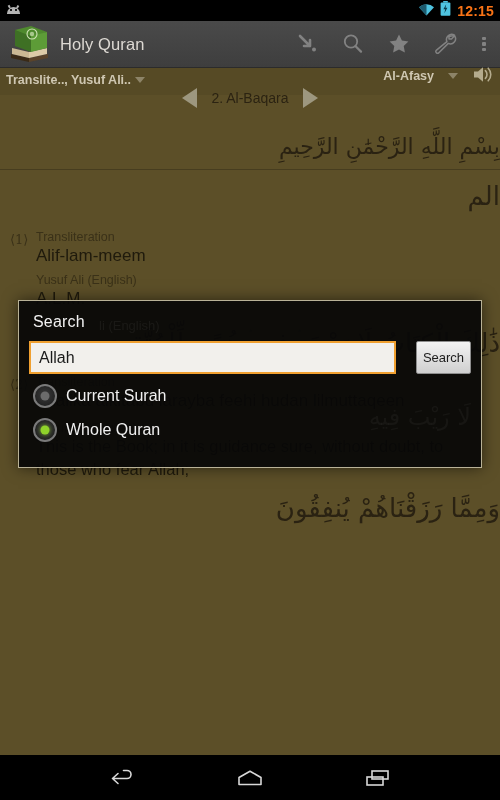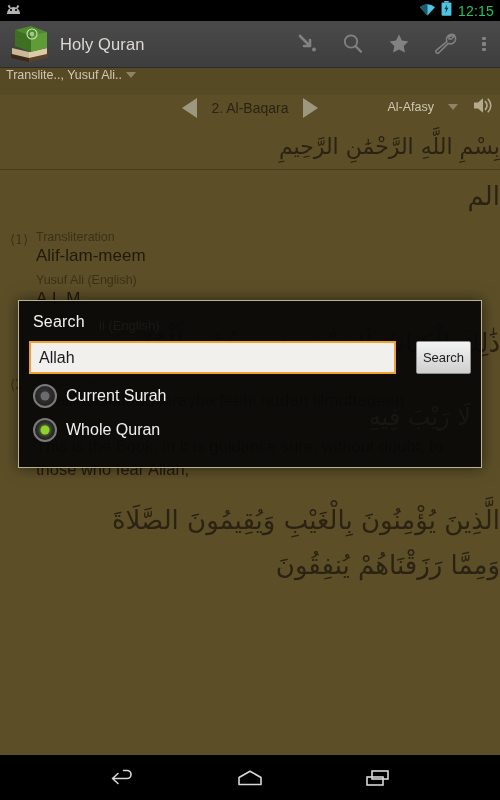--- a/index.html
+++ b/index.html
@@ -12,21 +12,21 @@
   #screen{ position:relative; width:500px; height:800px; overflow:hidden; background:#5c4f28; }
 
   
   .statusbar{
     position:absolute; top:0; left:0; width:500px; height:21px;
     background:#000; display:flex; align-items:center;
     padding:0 6px 0 5px;
   }
   .sb-left{ display:flex; align-items:center; gap:4px; flex:1; }
   .sb-right{ display:flex; align-items:center; gap:5px; }
-  .sb-clock{ color:#22c55e; font-size:14px; letter-spacing:.2px; padding-left:1px; }
+  .sb-clock{ color:#f97316; font-size:14px; letter-spacing:.2px; padding-left:1px;font-weight:bold; }
   .android-bot{ width:17px; height:11px; position:relative; }
   .android-bot .head{
     position:absolute; left:2px; top:2px; width:13px; height:7px;
     background:#b3b3b3; border-radius:7px 7px 0 0;
   }
   .android-bot .ant-l,.android-bot .ant-r{
     position:absolute; top:0px; width:1.5px; height:3px; background:#b3b3b3;
     transform-origin:bottom;
   }
   .android-bot .ant-l{ left:4px; transform:rotate(-28deg); }
@@ -48,35 +48,36 @@
     width:46px; height:47px; display:flex; align-items:center; justify-content:center;
     opacity:.72;
   }
   .ab-btn.overflow{ width:32px; }
   .dots{ display:flex; flex-direction:column; gap:2.5px; align-items:center; }
   .dots i{ width:3.2px; height:3.2px; background:#9a9a9a; border-radius:1px; display:block; }
 
   
   .subbar{
     position:absolute; top:68px; left:0; width:500px; height:27px;
-    display:flex; align-items:flex-start; padding:0 6px;
+    display:flex; align-items:flex-end; padding:8px 6px;
     color:#cfc7b2; font-size:12.5px;
     background:rgba(0,0,0,0.06);
+    font-weight:bold;
   }
   .subbar .left{ display:flex; align-items:center; gap:4px; }
   .subbar .spacer{ flex:1; }
   .subbar .right{ display:flex; align-items:center; gap:14px;margin-top:28px; }
   .caret{
     width:0;height:0;border-left:5px solid transparent;border-right:5px solid transparent;
     border-top:6px solid #8d8468; display:inline-block;
   }
 
   
   .surahnav{
-    position:absolute; top:94px; left:0; width:500px; height:28px;
+    position:absolute; top:84px; left:0; width:500px; height:28px;
     display:flex; align-items:center; justify-content:center; gap:14px;
   }
   .surahnav .label{ color:#2b2312; font-size:14px; }
   .tri{ width:0;height:0; }
   .tri.left{ border-top:10px solid transparent;border-bottom:10px solid transparent;border-right:15px solid #9d977f; }
   .tri.right{ border-top:10px solid transparent;border-bottom:10px solid transparent;border-left:15px solid #9d977f; }
 
   
   .page{
     position:absolute; top:126px; left:0; width:500px; height:629px;
@@ -285,21 +286,20 @@
     <div class="arabic ayah-ar" style="padding-top:6px">ذَٰلِكَ الْكِتَابُ لَا رَيْبَ ۛ فِيهِ ۛ هُدًى لِّلْمُتَّقِينَ</div>
 
     <div class="verseblock" style="margin-top:2px">
       <span class="vnum">⟨<span>2</span>⟩</span>
       <div class="vlabel">Transliteration</div>
       <div class="vtext">Thalika alkitabu larayba feehi hudan lilmuttaqeen</div>
       <div class="vlabel" style="margin-top:9px">Yusuf Ali (English)</div>
       <div class="vtext small">This is the Book; in it is guidance sure, without doubt, to those who fear Allah;</div>
     </div>
 
-    <div class="arabic ayah-ar" style="padding-top:12px">الَّذِينَ يُؤْمِنُونَ بِالْغَيْبِ وَيُقِيمُونَ الصَّلَاةَ</div>
     <div class="arabic ayah-ar">وَمِمَّا رَزَقْنَاهُمْ يُنفِقُونَ</div>
   </div>
 
   <div class="scrim"></div>
 
   <div class="dialog">
     <span class="ghost" style="left:80px; top:17px;">li (English)</span>
     <span class="ghost ar" style="right:10px; top:102px;">لَا رَيْبَ فِيهِ</span>
 
     <div class="dlg-title">Search</div>

